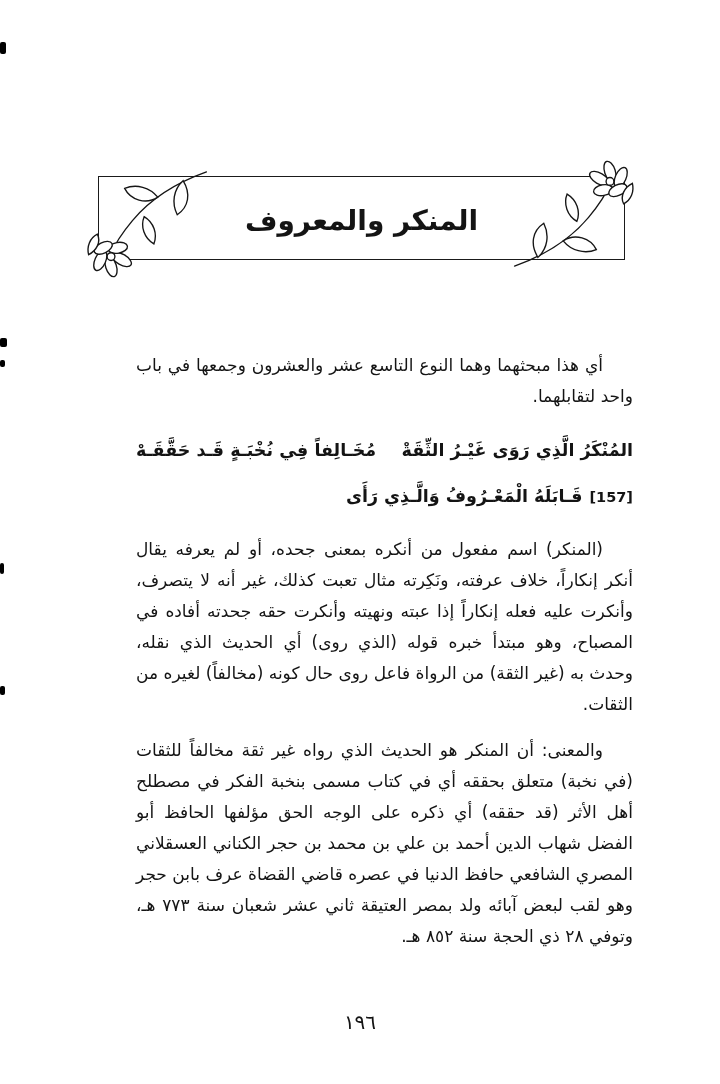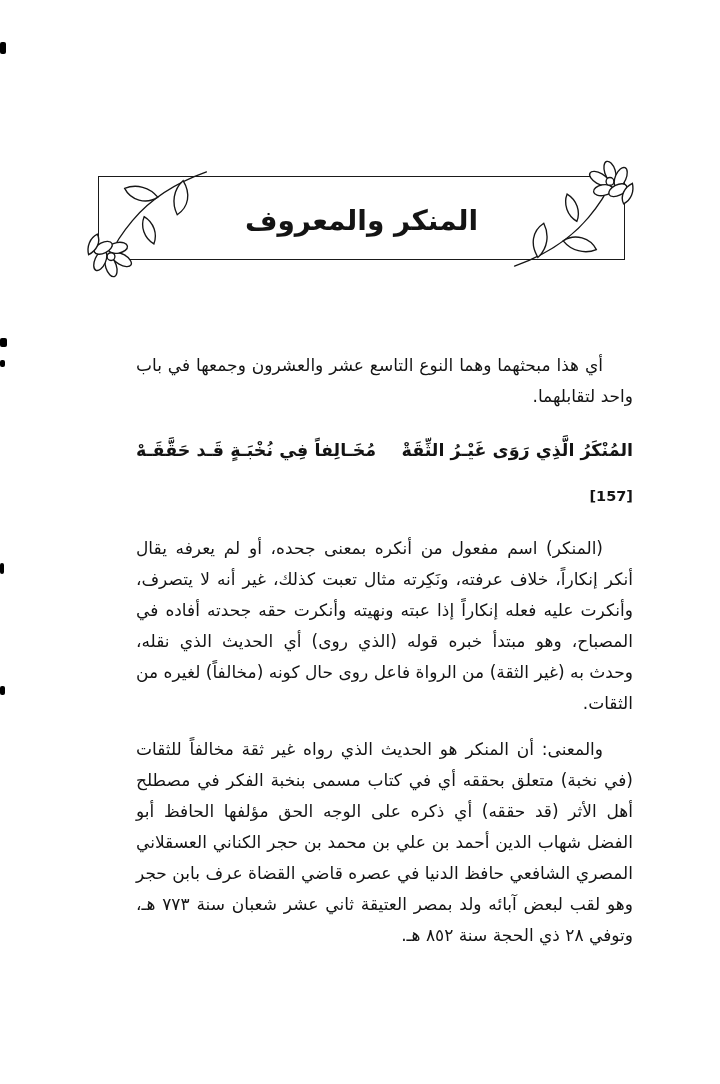--- a/index.html
+++ b/index.html
@@ -115,24 +115,26 @@
     <p class="para">أي هذا مبحثهما وهما النوع التاسع عشر والعشرون وجمعها في باب واحد لتقابلهما.</p>
 
     <div class="poem">
       <div class="verse-line">
         <span class="hemi">المُنْكَرُ الَّذِي رَوَى غَيْـرُ الثِّقَةْ</span>
         <span class="hemi">مُخَـالِفاً فِي نُخْبَـةٍ قَـد حَقَّقَـهْ</span>
       </div>
       <div class="verse-line">
         <span class="verse-start">
           <span class="verse-num">[157]</span>
+          <span class="hemi">قَـابَلَهُ الْمَعْـرُوفُ وَالَّـذِي رَأَى</span>
         </span>
       </div>
     </div>
 
     <p class="para">(المنكر) اسم مفعول من أنكره بمعنى جحده، أو لم يعرفه يقال أنكر إنكاراً، خلاف عرفته، ونَكِرته مثال تعبت كذلك، غير أنه لا يتصرف، وأنكرت عليه فعله إنكاراً إذا عبته ونهيته وأنكرت حقه جحدته أفاده في المصباح، وهو مبتدأ خبره قوله (الذي روى) أي الحديث الذي نقله، وحدث به (غير الثقة) من الرواة فاعل روى حال كونه (مخالفاً) لغيره من الثقات.</p>
 
     <p class="para">والمعنى: أن المنكر هو الحديث الذي رواه غير ثقة مخالفاً للثقات (في نخبة) متعلق بحققه أي في كتاب مسمى بنخبة الفكر في مصطلح أهل الأثر (قد حققه) أي ذكره على الوجه الحق مؤلفها الحافظ أبو الفضل شهاب الدين أحمد بن علي بن محمد بن حجر الكناني العسقلاني المصري الشافعي حافظ الدنيا في عصره قاضي القضاة عرف بابن حجر وهو لقب لبعض آبائه ولد بمصر العتيقة ثاني عشر شعبان سنة ٧٧٣ هـ، وتوفي ٢٨ ذي الحجة سنة ٨٥٢ هـ.</p>
 
   </div>
 
+  <div class="page-number">١٩٦</div>
 
 </div>
 
 </body></html>

